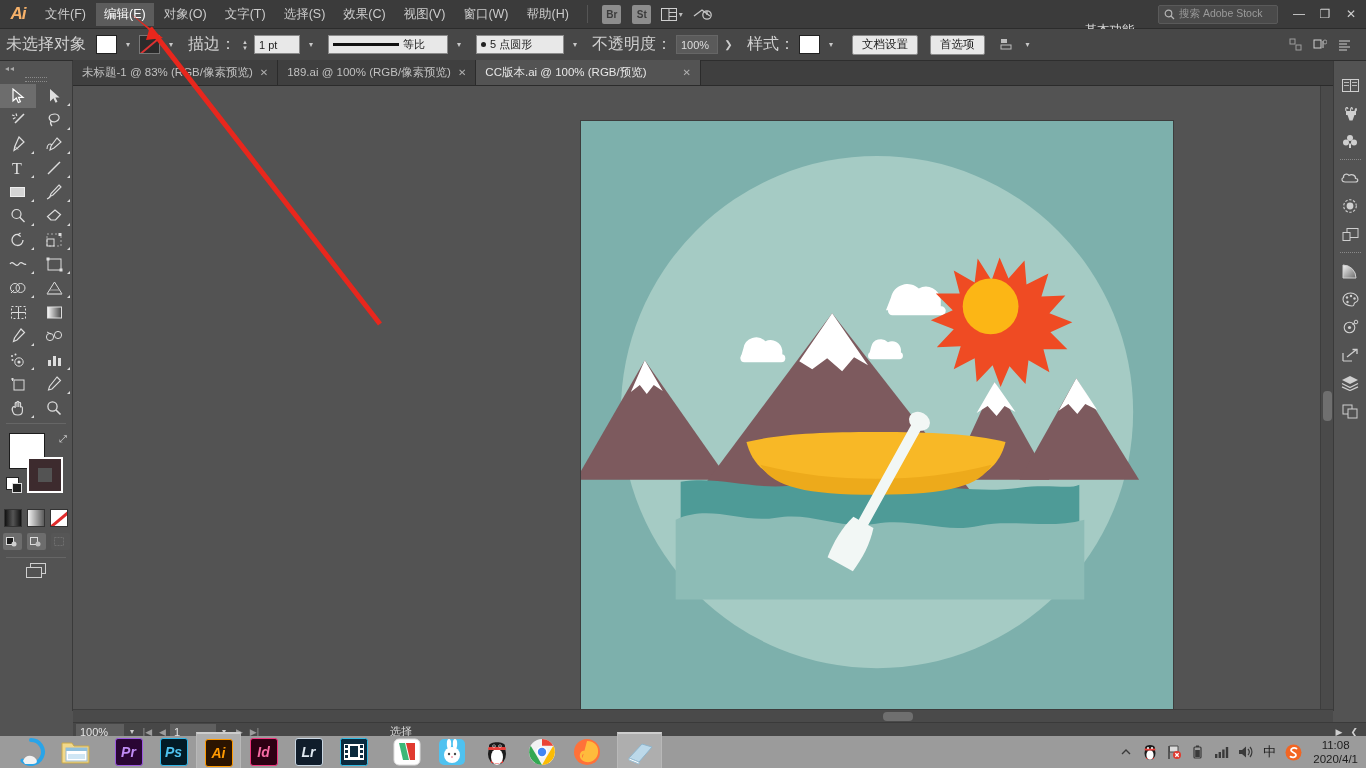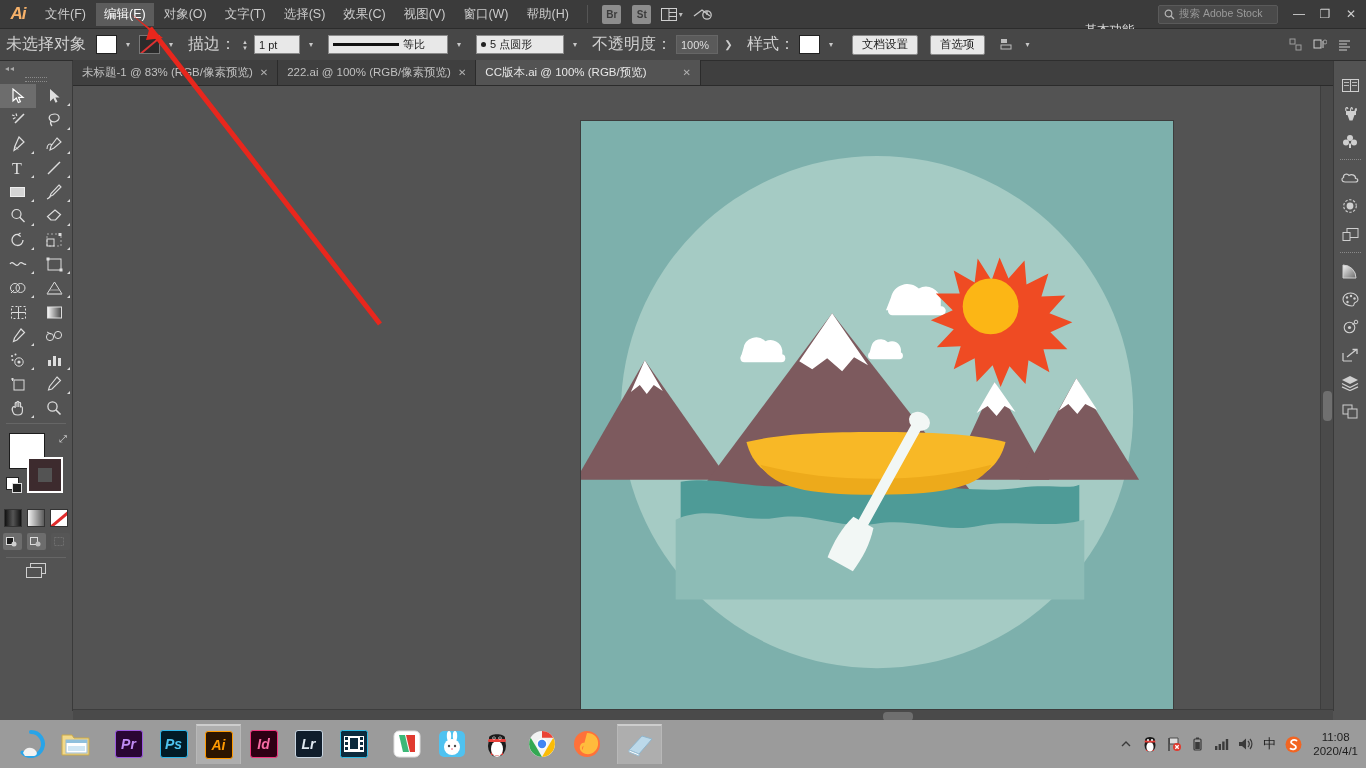--- a/index.html
+++ b/index.html
@@ -236,21 +236,21 @@
   .page-field {
     width: 46px; height: 16px; background: #5f5f5f; display: flex; align-items: center;
     padding: 0 4px; color: #e4e4e4;
   }
   .st-tool { margin-left: 128px; font-size: 11px; color: #dcdcdc; }
   .st-arrow { margin-left: auto; display:flex; gap:8px; padding-right: 8px;
     color:#cfcfcf; font-size: 9px; }
 
   
   .taskbar {
-    position: absolute; left: 0; bottom: 0; width: 1366px; height: 48px;
+    position: absolute; left: 0; bottom: 0; width: 1366px; height: 32px;
     background: #9b9b9b;
     display: flex; align-items: center;
   }
   .tb-item {
     width: 45px; height: 40px; display: flex; align-items: center; justify-content: center;
   }
   .tb-item.active { background: #aeaeae; border-top: 2px solid #cdcdcd;
     border-left: 1px solid #b8b8b8; border-right: 1px solid #b8b8b8; }
   .tb-sep { width: 8px; }
   .appicon {
@@ -403,21 +403,21 @@
       </svg>
     </div>
   </div>
 
   <div class="tabbar">
     <div class="doctab">
       <span>未标题-1 @ 83% (RGB/像素预览)</span>
       <span class="tab-x">✕</span>
     </div>
     <div class="doctab">
-      <span>222.ai @ 100% (RGB/像素预览)</span>
+      <span>189.ai @ 100% (RGB/像素预览)</span>
       <span class="tab-x">✕</span>
     </div>
     <div class="doctab active">
       <span>CC版本.ai @ 100% (RGB/预览)</span>
       <span class="tab-x">✕</span>
     </div>
   </div>
 
   <div class="tools">
     <div class="tools-grip">◂◂</div>

